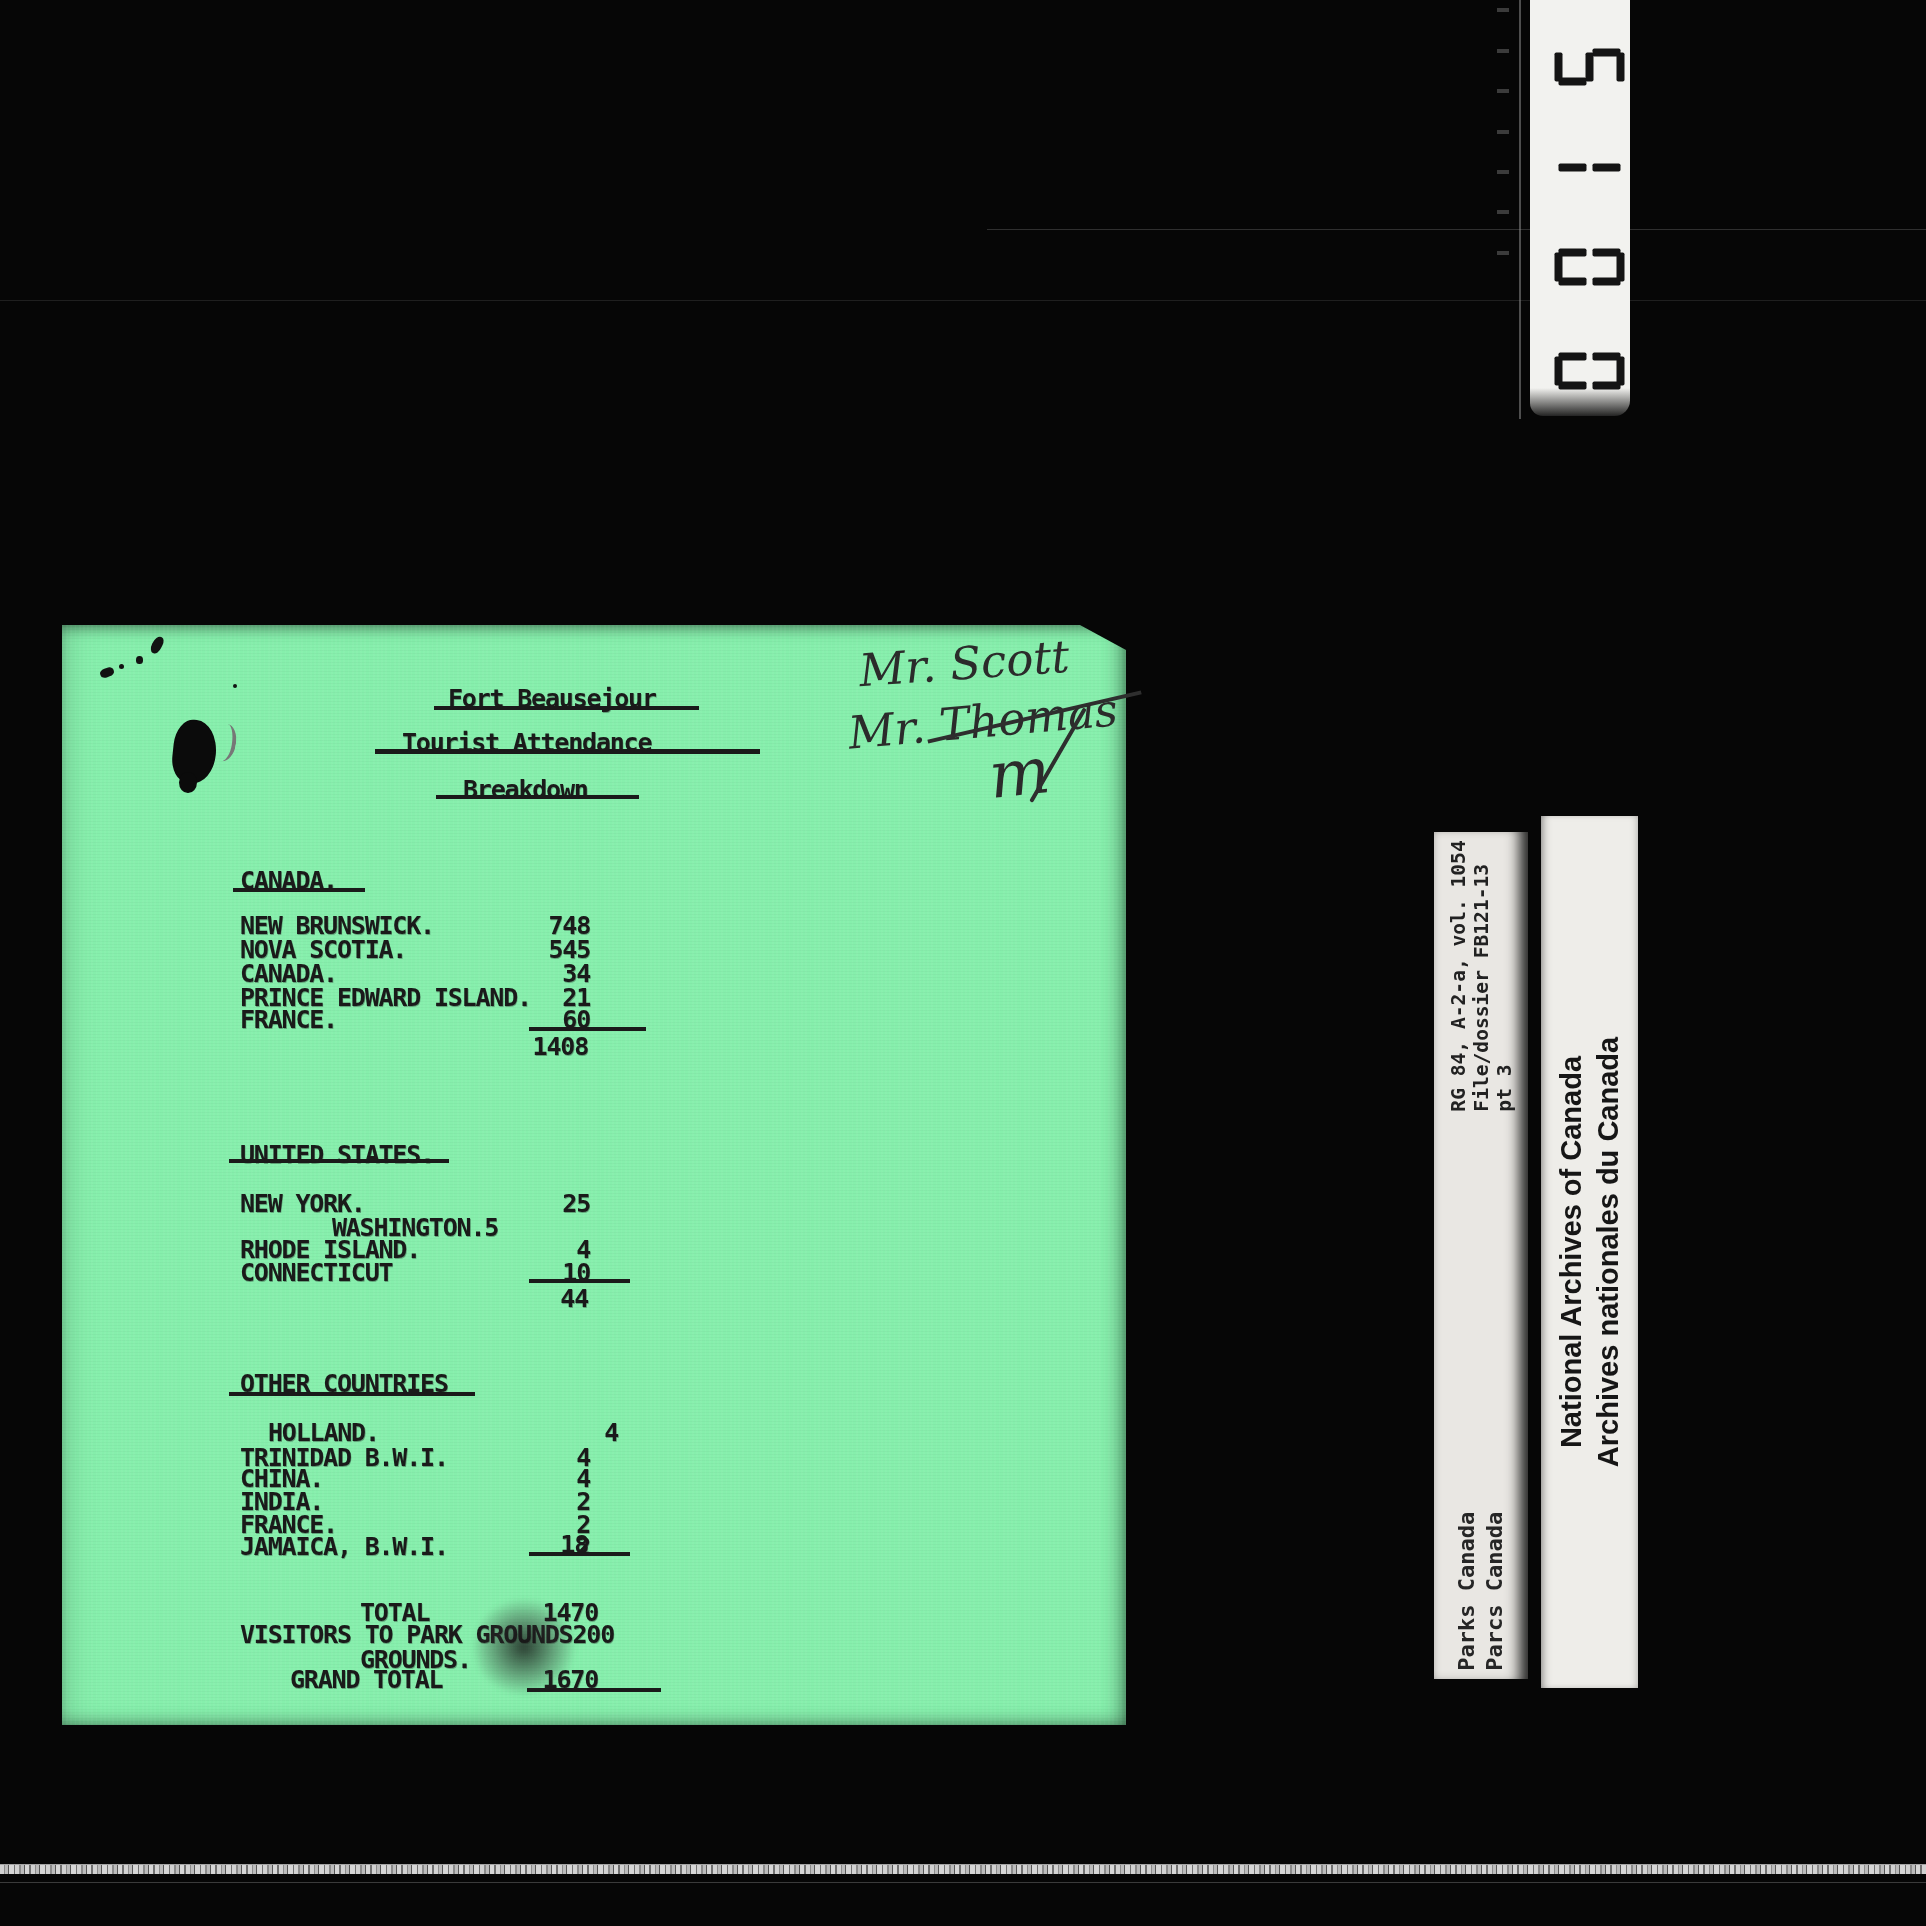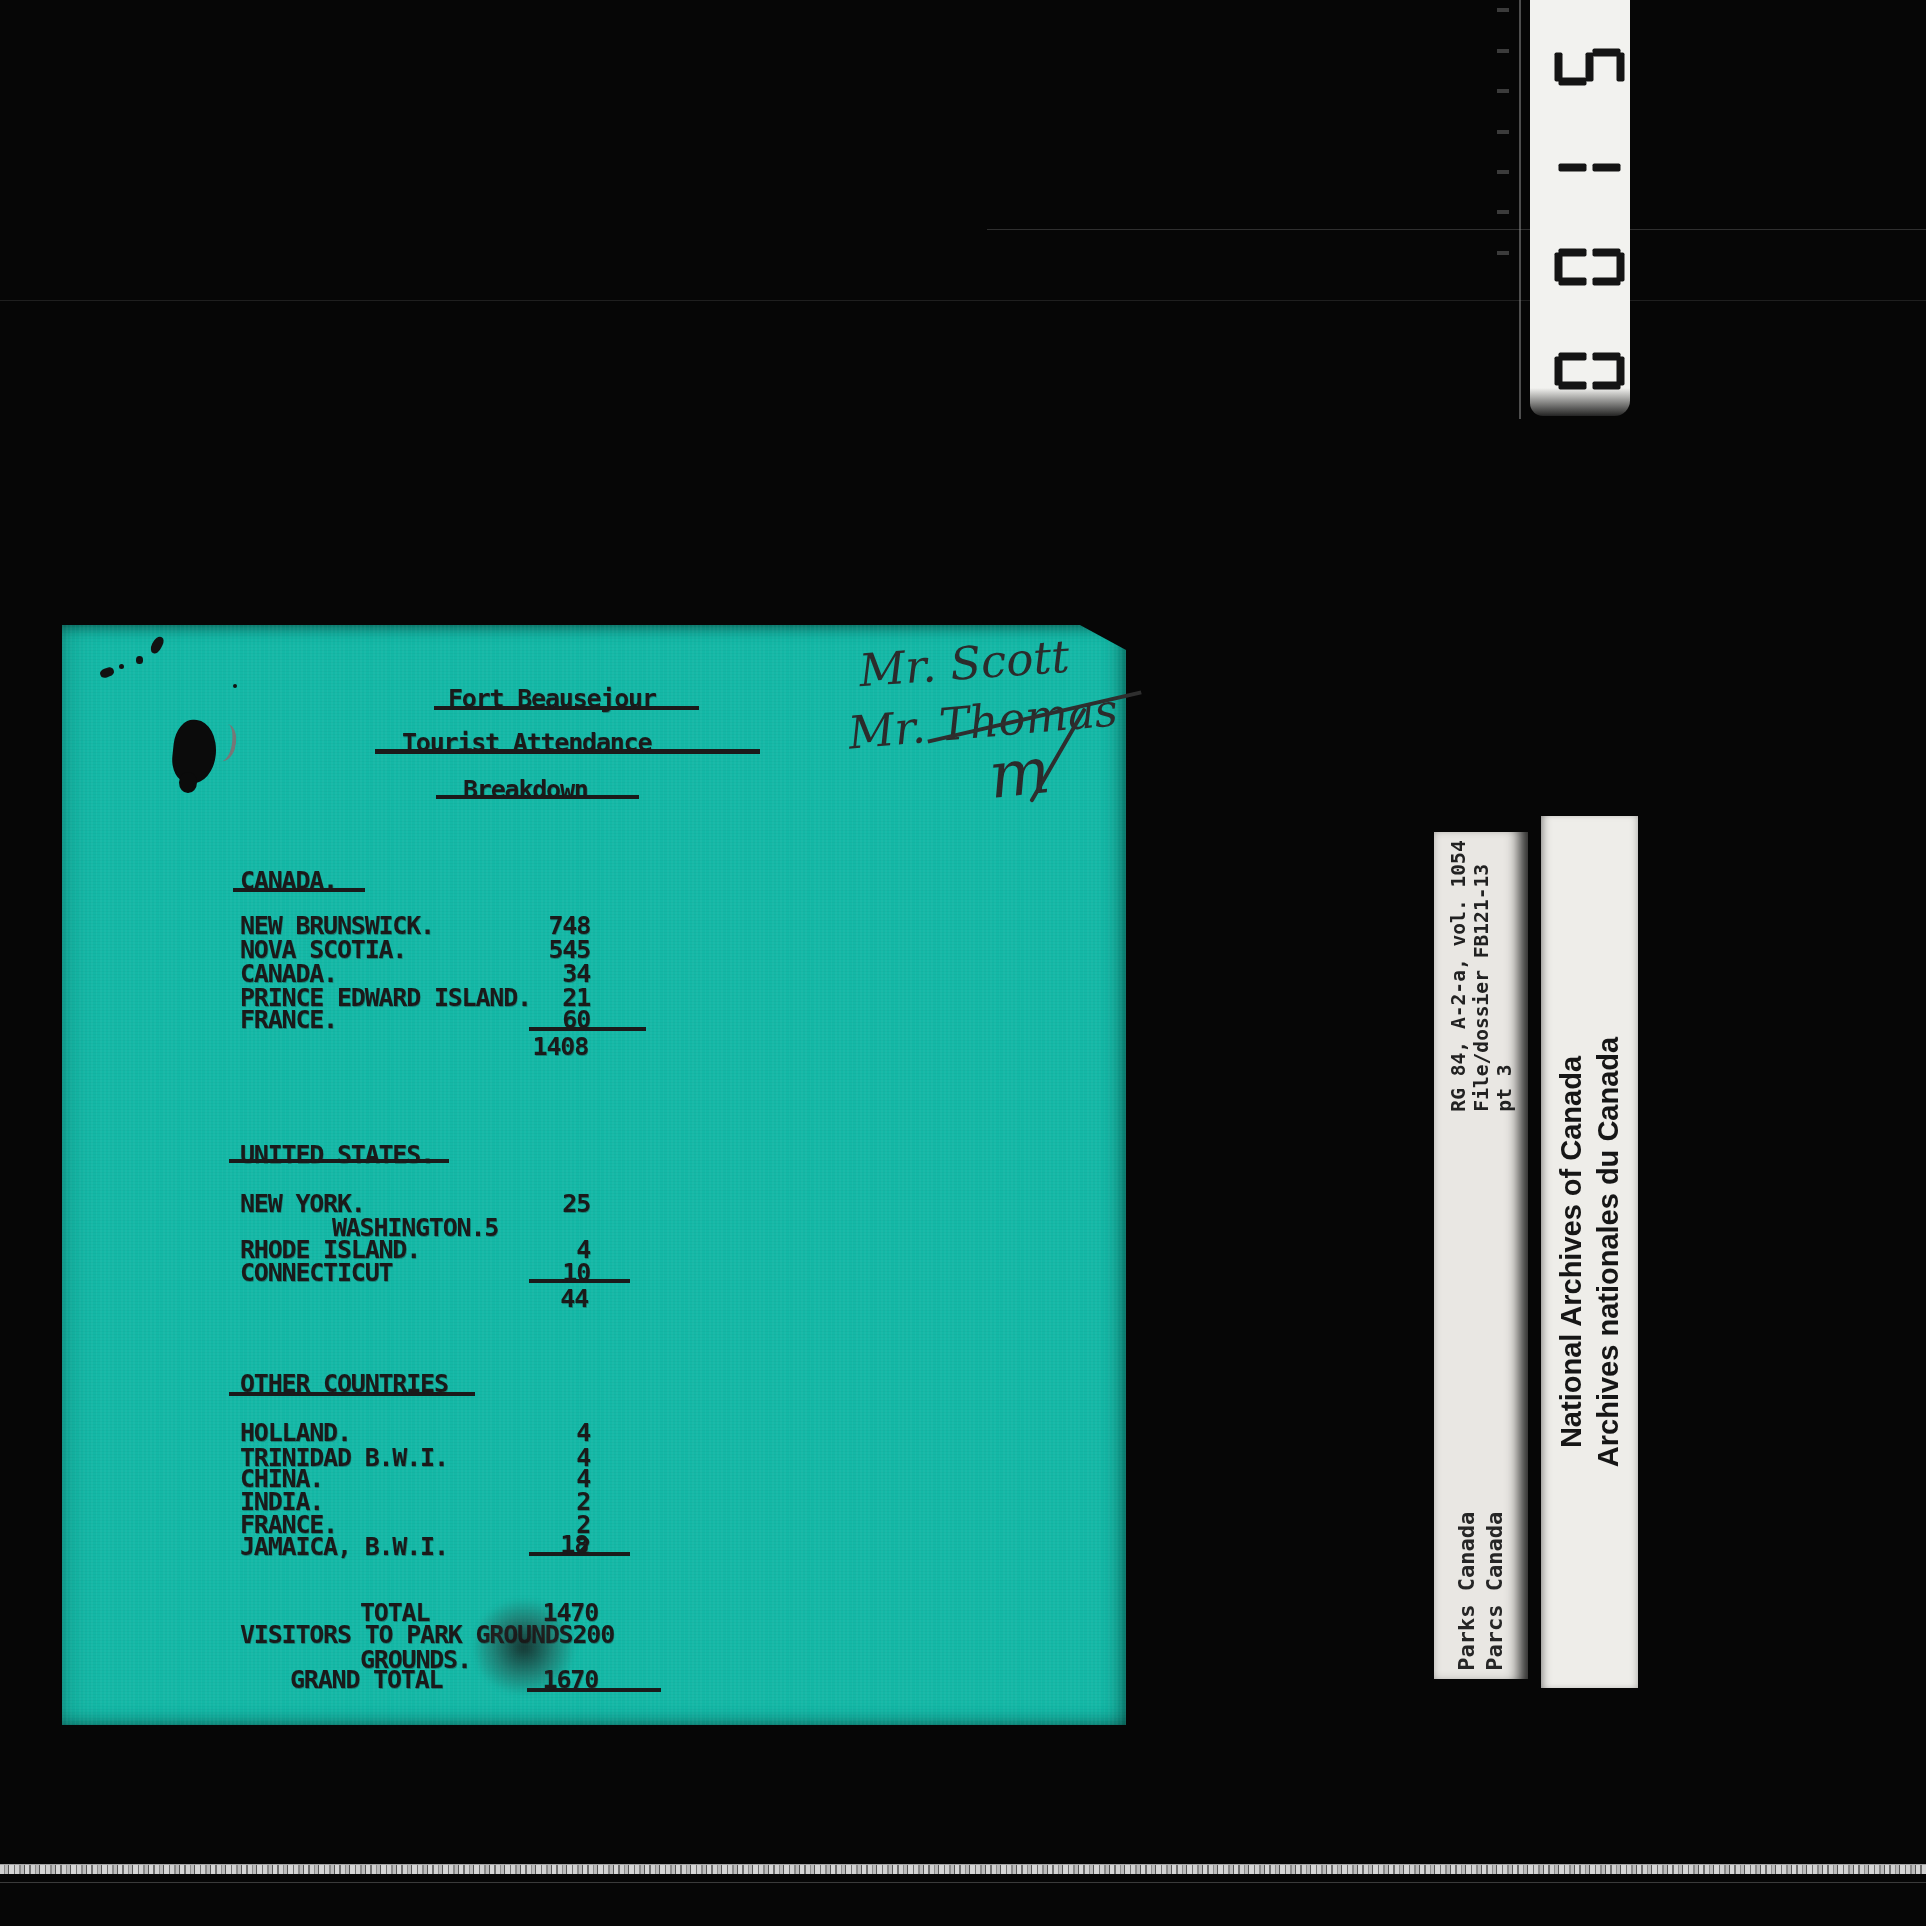--- a/index.html
+++ b/index.html
@@ -11,21 +11,21 @@
     position: relative;
     overflow: hidden;
   }
   .abs { position: absolute; }
 
   
   .paper {
     position: absolute;
     left: 62px; top: 625px;
     width: 1064px; height: 1100px;
-    background: #14b8a6;
+    background: #86efac;
     box-shadow: inset -12px 0 20px -8.3px rgba(0,0,0,.45),
                 inset 0 9.5px 15.5px -9.5px rgba(0,0,0,.5),
                 inset 15.5px 0 36px -18px rgba(0,0,0,.22),
                 inset 0 -10.7px 18px -10.7px rgba(0,0,0,.35);
   }
   .paper::before {
     content: "";
     position: absolute; inset: 0;
     background:
       repeating-linear-gradient(0deg, rgba(0,0,0,.028) 0 1.2px, rgba(0,0,0,0) 1.2px 3px),
@@ -295,21 +295,21 @@
   <div class="typed row" style="top:633px;">
     <span>CONNECTICUT</span>
     <span>10</span>
   </div>
   <div class="rule" style="left:467px; top:654px; width:101px; height:3.6px;"></div>
   <div class="typed subtotal" style="top:659px;">44</div>
 
   <div class="typed abs" style="left:178px; top:744px;">OTHER COUNTRIES</div>
   <div class="rule" style="left:167px; top:767px; width:246px; height:4.2px;"></div>
 
-  <div class="typed row" style="top:793px;">
+  <div class="typed row" style="top:793px;margin-left:28px;">
     <span>HOLLAND.</span>
     <span>4</span>
   </div>
   <div class="typed row" style="top:818px;">
     <span>TRINIDAD B.W.I.</span>
     <span>4</span>
   </div>
   <div class="typed row" style="top:839px;">
     <span>CHINA.</span>
     <span>4</span>

